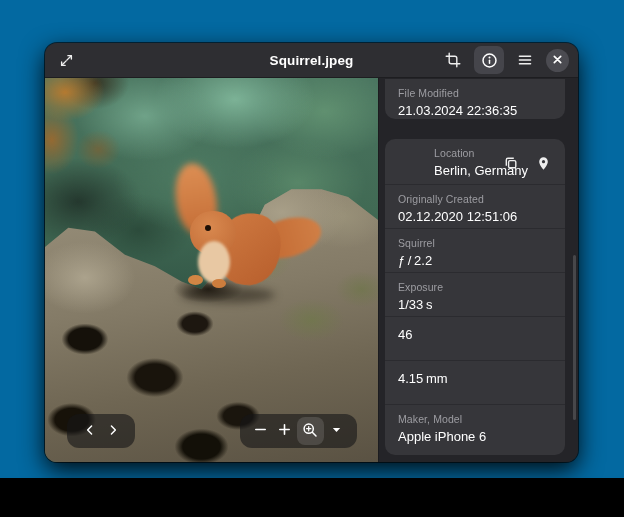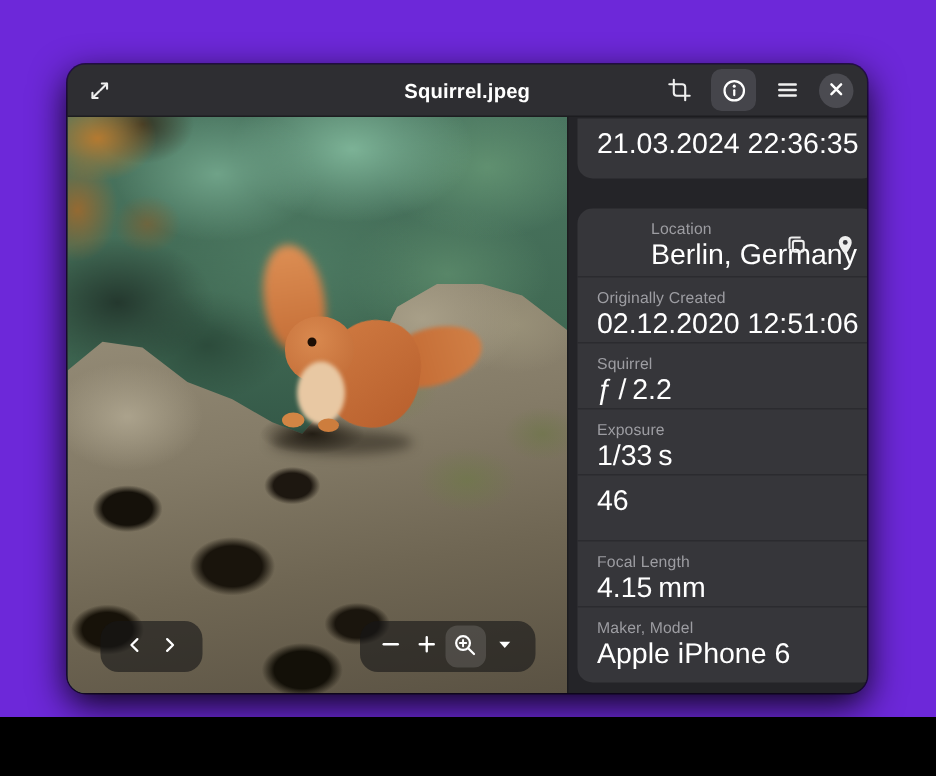--- a/index.html
+++ b/index.html
@@ -1,18 +1,18 @@
 <!DOCTYPE html>
 <html><head>
 <meta charset="utf-8">
 <style>
   * { margin:0; padding:0; box-sizing:border-box; }
   html,body { width:624px; height:517px; background:#000; overflow:hidden;
               font-family:"Liberation Sans","DejaVu Sans",sans-serif; }
-  .stage { position:relative; width:624px; height:478px; background:#6d28d9; }
+  .stage { position:relative; width:624px; height:478px; background:#0369a1; }
 
   .window { position:absolute; left:45px; top:43px; width:533px; height:419px;
             background:#242428; border-radius:12px; overflow:hidden;
             box-shadow:0 8px 24px rgba(0,0,0,.9), 0 0 0 1px rgba(0,0,0,.6); }
 
   
   .titlebar { position:absolute; left:0; top:0; right:0; height:35px; background:#2e2e32;
               display:flex; align-items:center; border-bottom:1px solid #1d1d20; z-index:30; }
   .tb-title { position:absolute; left:0; right:0; text-align:center; color:#fff;
               font-size:13.5px; font-weight:700; letter-spacing:.1px; pointer-events:none; }
@@ -93,21 +93,21 @@
 
   
   .props { position:relative; flex:1; background:#242428; border-left:1px solid #1c1c1f;
            padding:1px 13px 0 6px; }
   .card { background:#36363a; border-radius:10px; overflow:hidden; }
   .card.cut-top { border-radius:0 0 10px 10px; }
   .prop-row { position:relative; padding:7px 13px 0 13px; }
   .h40 { height:40px; } .h45 { height:45px;margin-left:36px; } .h44 { height:44px; } .h51 { height:51px; }
   .card-main .prop-row + .prop-row { border-top:1px solid #2b2b2f; }
   .prop-label { color:#9d9da2; font-size:10.5px; line-height:14px; letter-spacing:.1px; }
-  .prop-value { color:#ffffff; font-size:19px; line-height:19px; margin-top:1px; white-space:nowrap; }
+  .prop-value { color:#ffffff; font-size:13px; line-height:19px; margin-top:1px; white-space:nowrap; }
   .gap20 { height:20px; }
   .row-icons { position:absolute; right:10px; top:12px; display:flex; gap:8px; align-items:center; }
   .row-icons .icon-btn { width:24px; height:24px; }
   .scroll-thumb { position:absolute; right:2px; top:177px; width:3px; height:165px;
                   border-radius:2px; background:rgba(255,255,255,.16); }
 </style>
 </head>
 <body>
 
 <div class="stage">
@@ -227,20 +227,21 @@
               </svg>
             </span>
           </button>
         </div>
       </div>
 
       <div class="props">
 
         <div class="card cut-top">
           <div class="prop-row h40">
+            <div class="prop-label">File Modified</div>
             <div class="prop-value">21.03.2024 22:36:35</div>
           </div>
         </div>
 
         <div class="gap20"></div>
 
         <div class="card card-main">
           <div class="prop-row h45">
             <div class="prop-label">Location</div>
             <div class="prop-value">Berlin, Germany</div>
@@ -272,21 +273,20 @@
             <div class="prop-value">ƒ / 2.2</div>
           </div>
           <div class="prop-row h44">
             <div class="prop-label">Exposure</div>
             <div class="prop-value">1/33 s</div>
           </div>
           <div class="prop-row h44">
             <div class="prop-value">46</div>
           </div>
           <div class="prop-row h44">
-            <div class="prop-label">Focal Length</div>
             <div class="prop-value">4.15 mm</div>
           </div>
           <div class="prop-row h51">
             <div class="prop-label">Maker, Model</div>
             <div class="prop-value">Apple iPhone 6</div>
           </div>
         </div>
 
         <div class="scroll-thumb"></div>
       </div>

